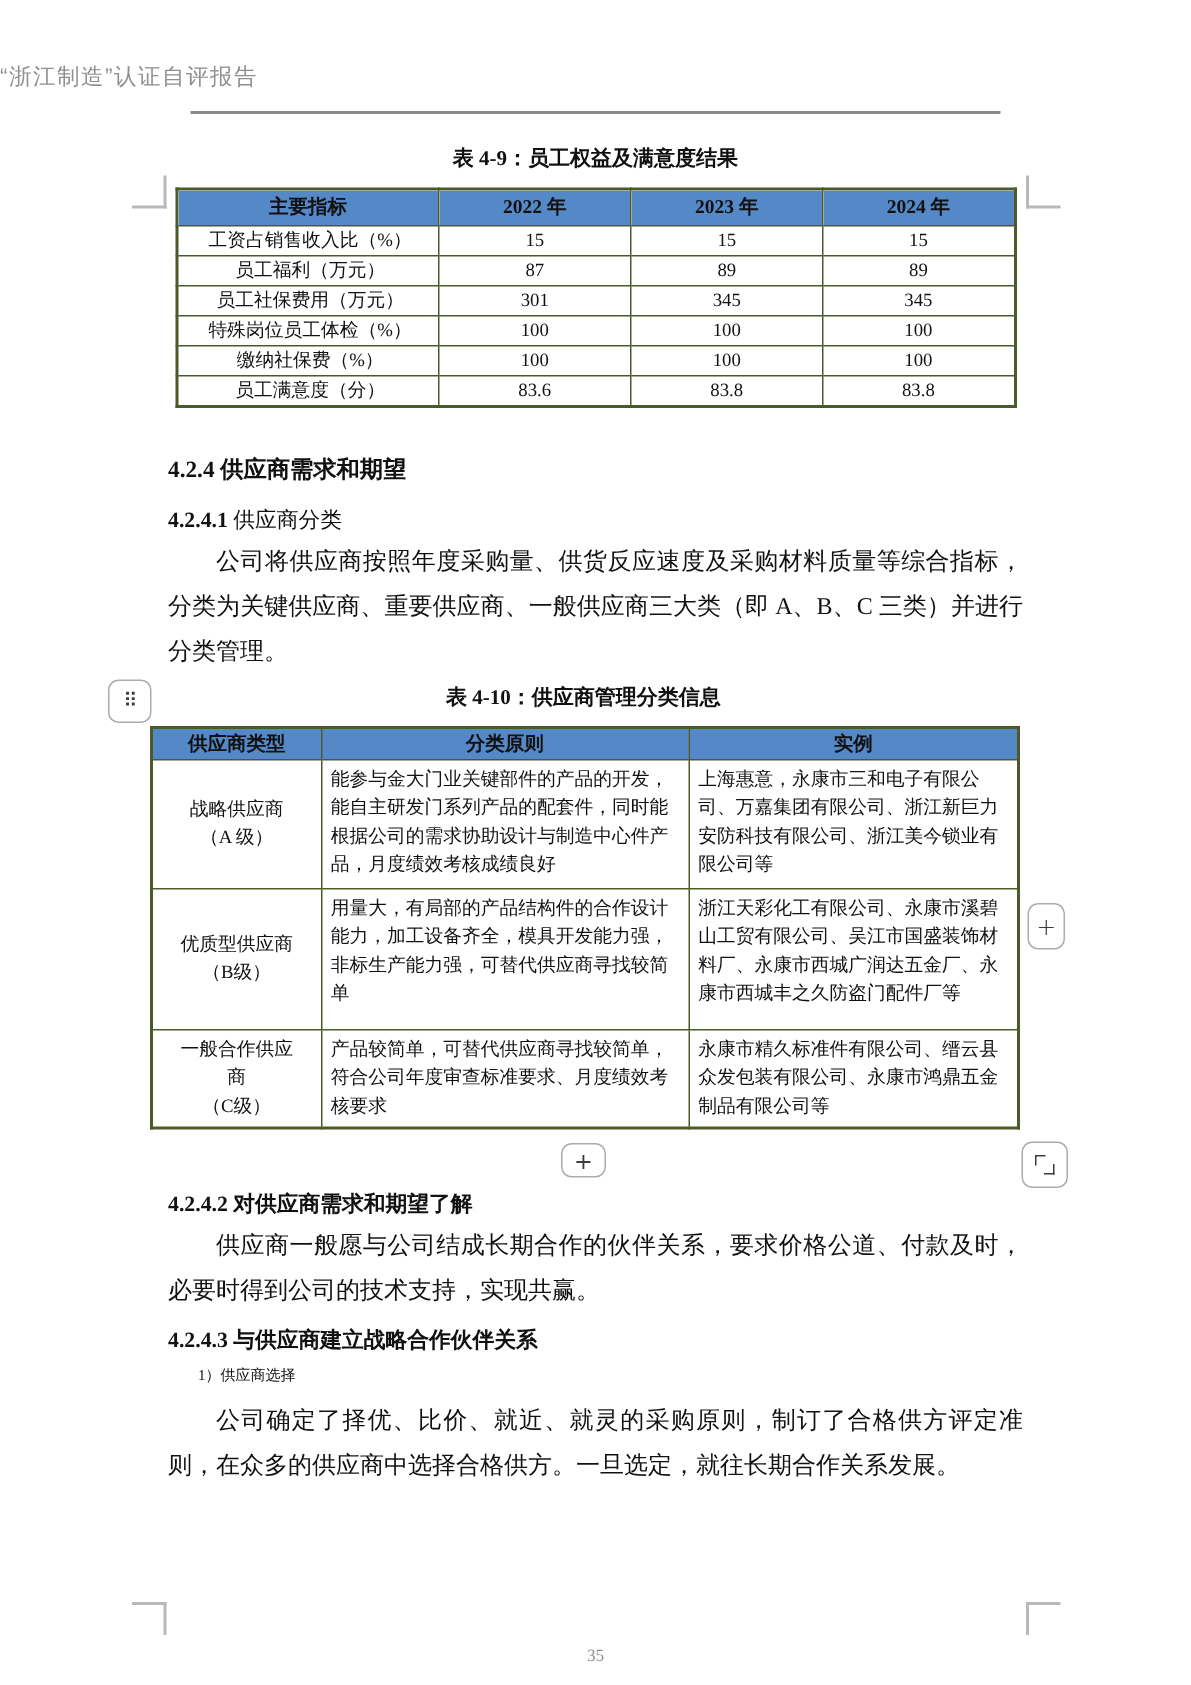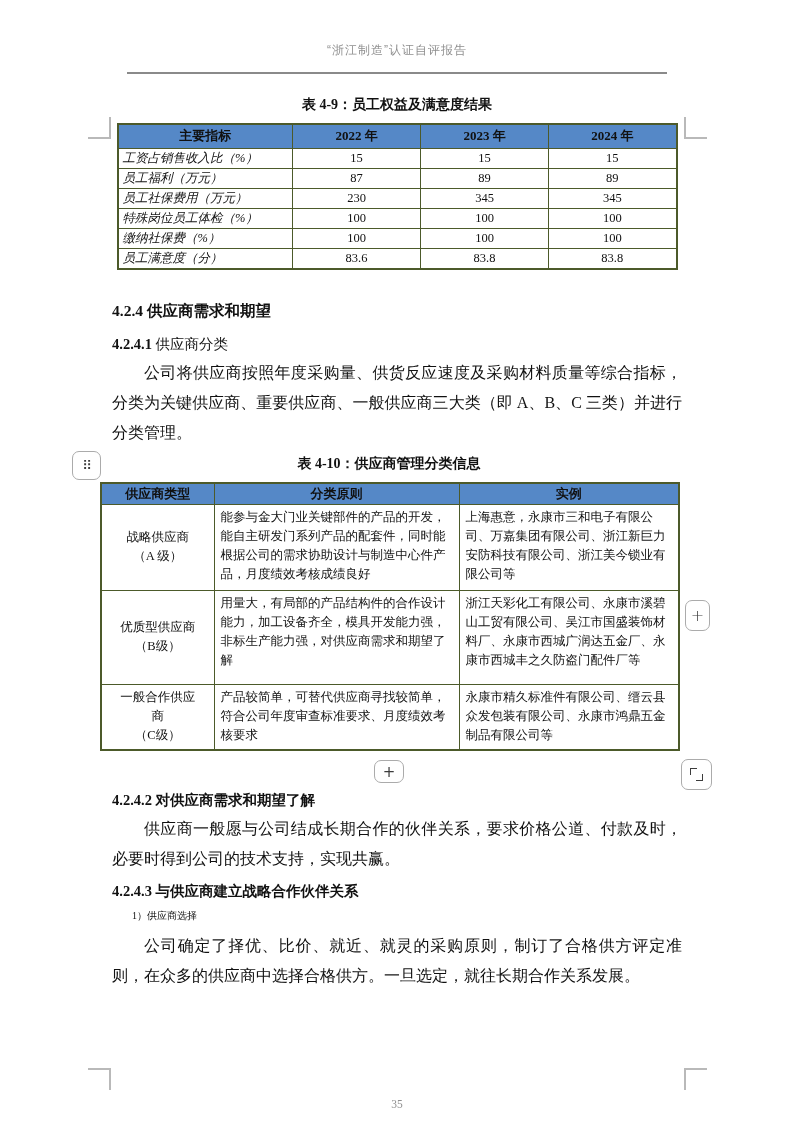--- a/index.html
+++ b/index.html
@@ -17,23 +17,23 @@
     position: relative;
     overflow: hidden;
     font-family: "Liberation Serif", "DejaVu Serif", serif;
     color: var(--text-black);
   }
   .page { position: relative; width: 794px; height: 1123px; }
 
   
   .doc-header-title {
     margin-top: 42px;
-    text-align: center;
+    text-align: left;
     font-family: "Liberation Sans", "DejaVu Sans", sans-serif;
-    font-size: 12px;
+    font-size: 15px;
     letter-spacing: 1px;
     color: var(--muted-gray);
   }
   .doc-header-rule {
     width: 540px;
     margin: 13px auto 0;
     border-top: 2px solid #8a8a8a;
     height: 0;
   }
 
@@ -65,21 +65,21 @@
   }
   .t1 th, .t1 td { border: 1px solid var(--border-olive); overflow: hidden; white-space: nowrap; }
   .t1 th {
     background: var(--header-blue);
     font-size: 13px;
     font-weight: bold;
     height: 24px;
     text-align: center;
   }
   .t1 td { height: 18px; font-size: 12.5px; }
-  .t1 td.lbl { text-align: left; padding-left: 4px; font-style: italic; }
+  .t1 td.lbl { text-align: center; padding-left: 4px; }
   .t1 td.num { text-align: center; }
 
   
   .h-major { margin: 31px 0 0; font-size: 15.5px; font-weight: bold; }
   .h-minor { margin: 13px 0 0; font-size: 14.5px; font-weight: normal; }
   .h-minor .h-num { font-weight: bold; }
   .h-bold  { margin: 8px 0 0;  font-size: 14.5px; font-weight: bold; }
   .h-4242  { margin-top: 40px; }
   .para {
     margin: 4px 0 0;
@@ -191,21 +191,21 @@
           <td class="num">15</td>
         </tr>
         <tr>
           <td class="lbl">员工福利（万元）</td>
           <td class="num">87</td>
           <td class="num">89</td>
           <td class="num">89</td>
         </tr>
         <tr>
           <td class="lbl">员工社保费用（万元）</td>
-          <td class="num">230</td>
+          <td class="num">301</td>
           <td class="num">345</td>
           <td class="num">345</td>
         </tr>
         <tr>
           <td class="lbl">特殊岗位员工体检（%）</td>
           <td class="num">100</td>
           <td class="num">100</td>
           <td class="num">100</td>
         </tr>
         <tr>
@@ -243,21 +243,21 @@
           </tr>
         </thead>
         <tbody>
           <tr class="r-a">
             <td class="type"><span class="type-name">战略供应商</span><span class="type-grade">（A 级）</span></td>
             <td class="desc">能参与金大门业关键部件的产品的开发，能自主研发门系列产品的配套件，同时能根据公司的需求协助设计与制造中心件产品，月度绩效考核成绩良好</td>
             <td class="desc">上海惠意，永康市三和电子有限公司、万嘉集团有限公司、浙江新巨力安防科技有限公司、浙江美今锁业有限公司等</td>
           </tr>
           <tr class="r-b">
             <td class="type"><span class="type-name">优质型供应商</span><span class="type-grade">（B级）</span></td>
-            <td class="desc">用量大，有局部的产品结构件的合作设计能力，加工设备齐全，模具开发能力强，非标生产能力强，对供应商需求和期望了解</td>
+            <td class="desc">用量大，有局部的产品结构件的合作设计能力，加工设备齐全，模具开发能力强，非标生产能力强，可替代供应商寻找较简单</td>
             <td class="desc">浙江天彩化工有限公司、永康市溪碧山工贸有限公司、吴江市国盛装饰材料厂、永康市西城广润达五金厂、永康市西城丰之久防盗门配件厂等</td>
           </tr>
           <tr class="r-c">
             <td class="type"><span class="type-name">一般合作供应商</span><span class="type-grade">（C级）</span></td>
             <td class="desc">产品较简单，可替代供应商寻找较简单，符合公司年度审查标准要求、月度绩效考核要求</td>
             <td class="desc">永康市精久标准件有限公司、缙云县众发包装有限公司、永康市鸿鼎五金制品有限公司等</td>
           </tr>
         </tbody>
       </table>
 

